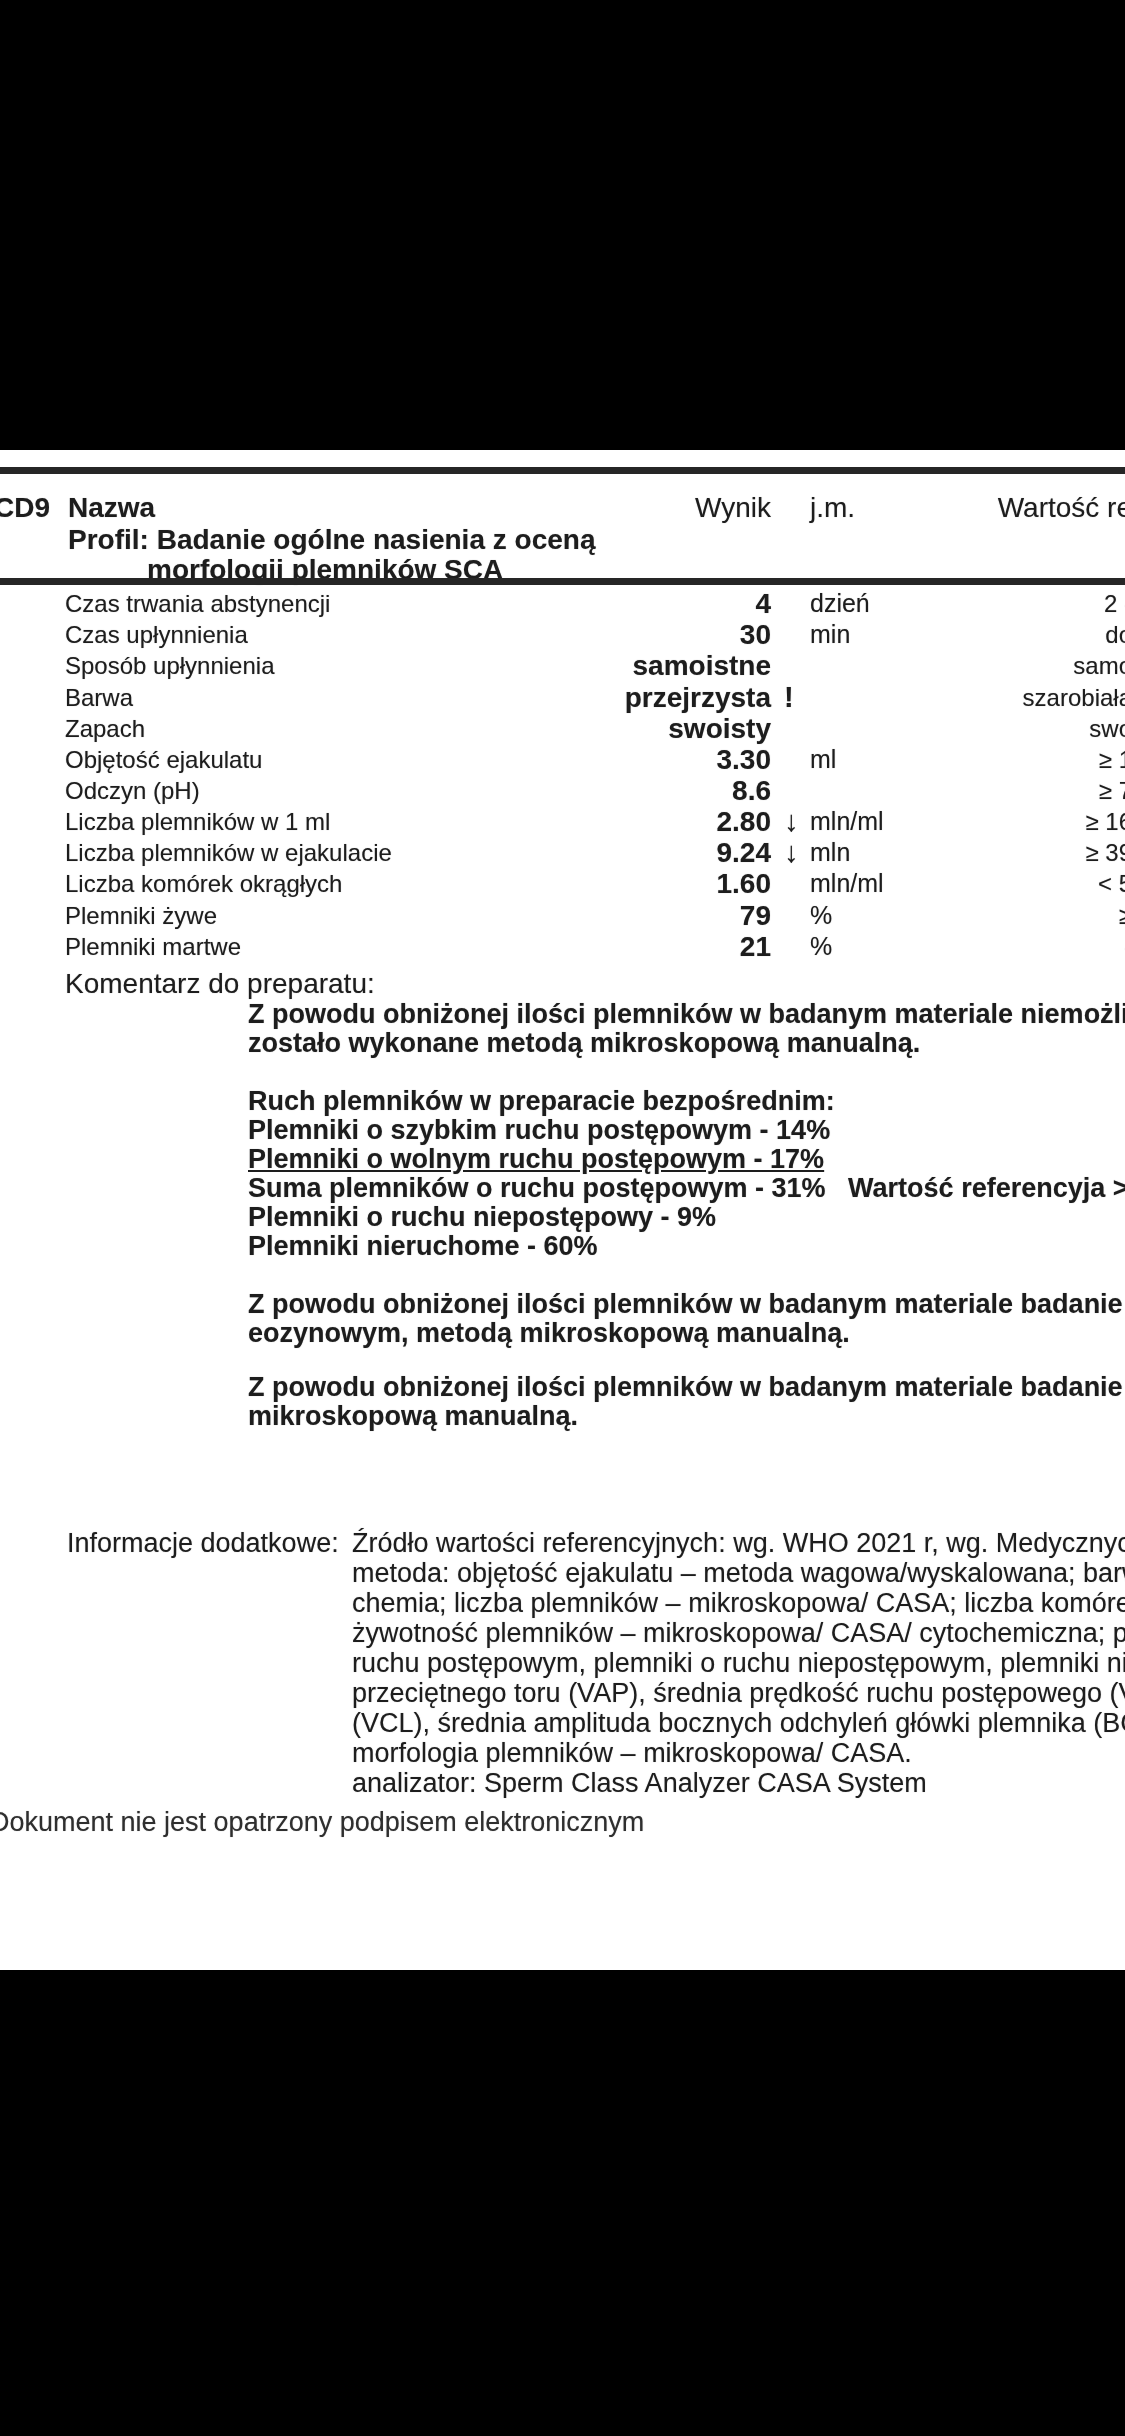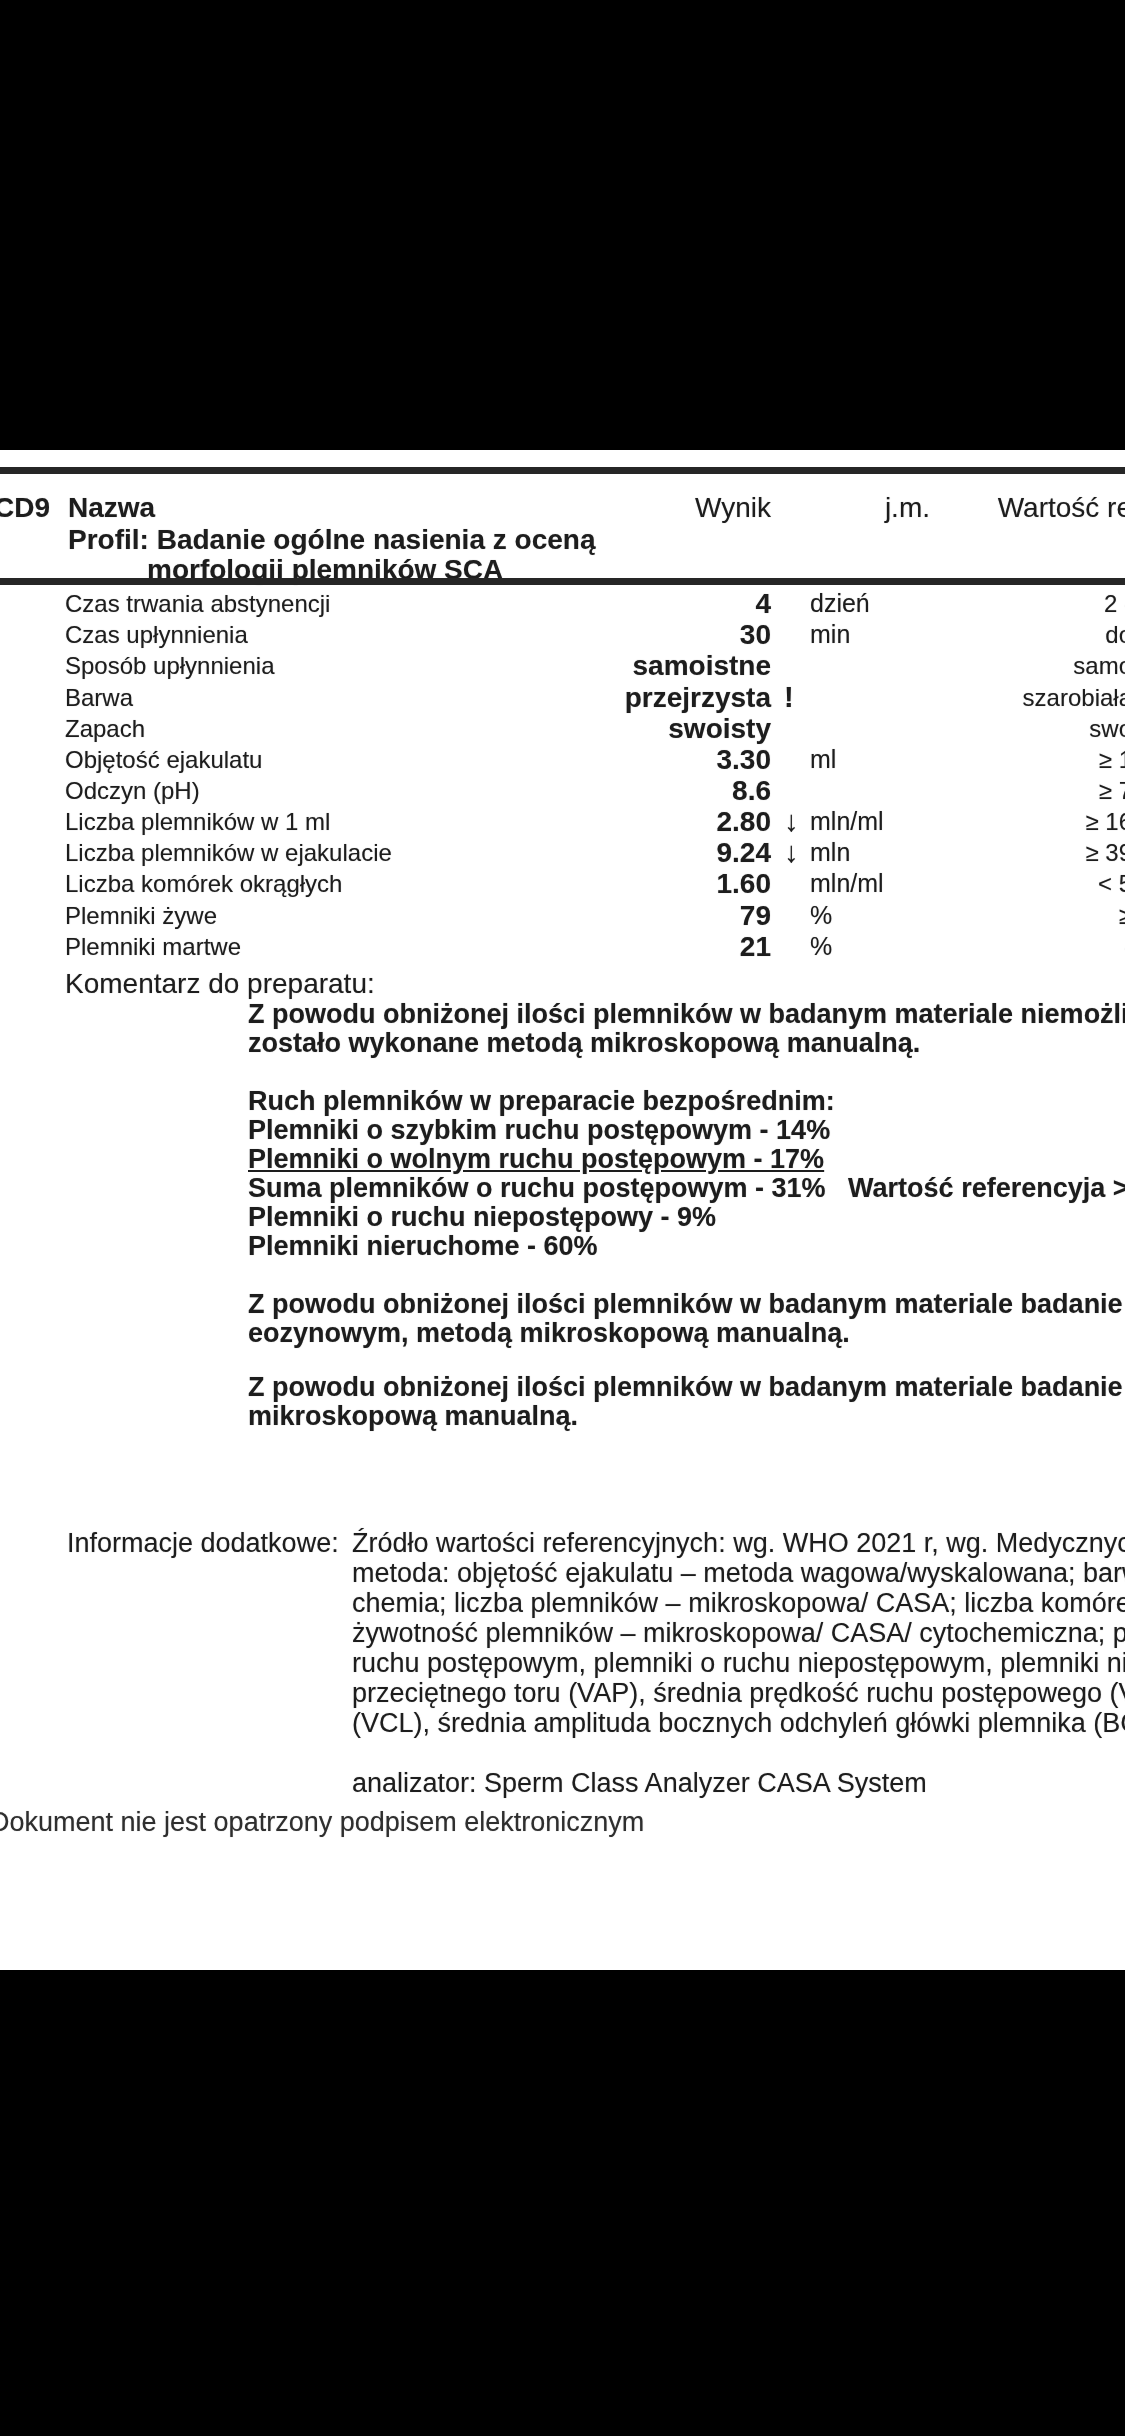--- a/index.html
+++ b/index.html
@@ -19,21 +19,21 @@
   .trow .res{position:absolute;left:480px;top:0;width:291px;text-align:right;
              font-weight:bold;font-size:28px;line-height:31px;}
   .trow .flag{position:absolute;left:784px;top:0;font-weight:bold;font-size:29px;line-height:31px;}
   .trow .unit{position:absolute;left:810px;top:0;width:120px;text-align:left;
               font-size:25px;line-height:31px;}
   .trow .ref{position:absolute;right:-7px;top:3px;font-size:24px;line-height:26px;white-space:nowrap;}
   
   .hcode{left:-6px;top:42px;}
   .hname{left:68px;top:42px;}
   .hres{left:480px;top:42px;width:291px;text-align:right;}
-  .hunit{left:810px;top:42px;width:120px;text-align:right;}
+  .hunit{left:810px;top:42px;width:120px;text-align:left;}
   .href{right:-7px;top:42px;}
   .cmt{position:absolute;left:248px;font-weight:bold;font-size:27px;line-height:29px;white-space:pre;}
   .info{position:absolute;left:352px;font-size:27px;line-height:29px;white-space:nowrap;}
 </style>
 </head>
 <body>
 
 <div class="page">
 
   <div class="letterbox" style="top:0;height:450px;"></div>
@@ -156,20 +156,21 @@
     <div class="cmt" style="top:952px;">mikroskopową manualną.</div>
 
     <div class="abs fs27" style="left:67px;top:1079px;">Informacje dodatkowe:</div>
     <div class="info" style="top:1079px;">Źródło wartości referencyjnych: wg. WHO 2021 r, wg. Medycznych Lab</div>
     <div class="info" style="top:1109px;">metoda: objętość ejakulatu – metoda wagowa/wyskalowana; barwa – r</div>
     <div class="info" style="top:1139px;">chemia; liczba plemników – mikroskopowa/ CASA; liczba komórek okrą</div>
     <div class="info" style="top:1169px;">żywotność plemników – mikroskopowa/ CASA/ cytochemiczna; plemni</div>
     <div class="info" style="top:1199px;">ruchu postępowym, plemniki o ruchu niepostępowym, plemniki nieruch</div>
     <div class="info" style="top:1229px;">przeciętnego toru (VAP), średnia prędkość ruchu postępowego (VSL),</div>
     <div class="info" style="top:1259px;">(VCL), średnia amplituda bocznych odchyleń główki plemnika (BCF), p</div>
+    <div class="info" style="top:1289px;">morfologia plemników – mikroskopowa/ CASA.</div>
     <div class="info" style="top:1319px;">analizator: Sperm Class Analyzer CASA System</div>
 
     <div class="abs fs27" style="left:-10px;top:1358px;color:#2e2e2e;">Dokument nie jest opatrzony podpisem elektronicznym</div>
 
   </div>
 
   <div class="letterbox" style="top:1970px;height:466px;"></div>
 
 </div>
 

